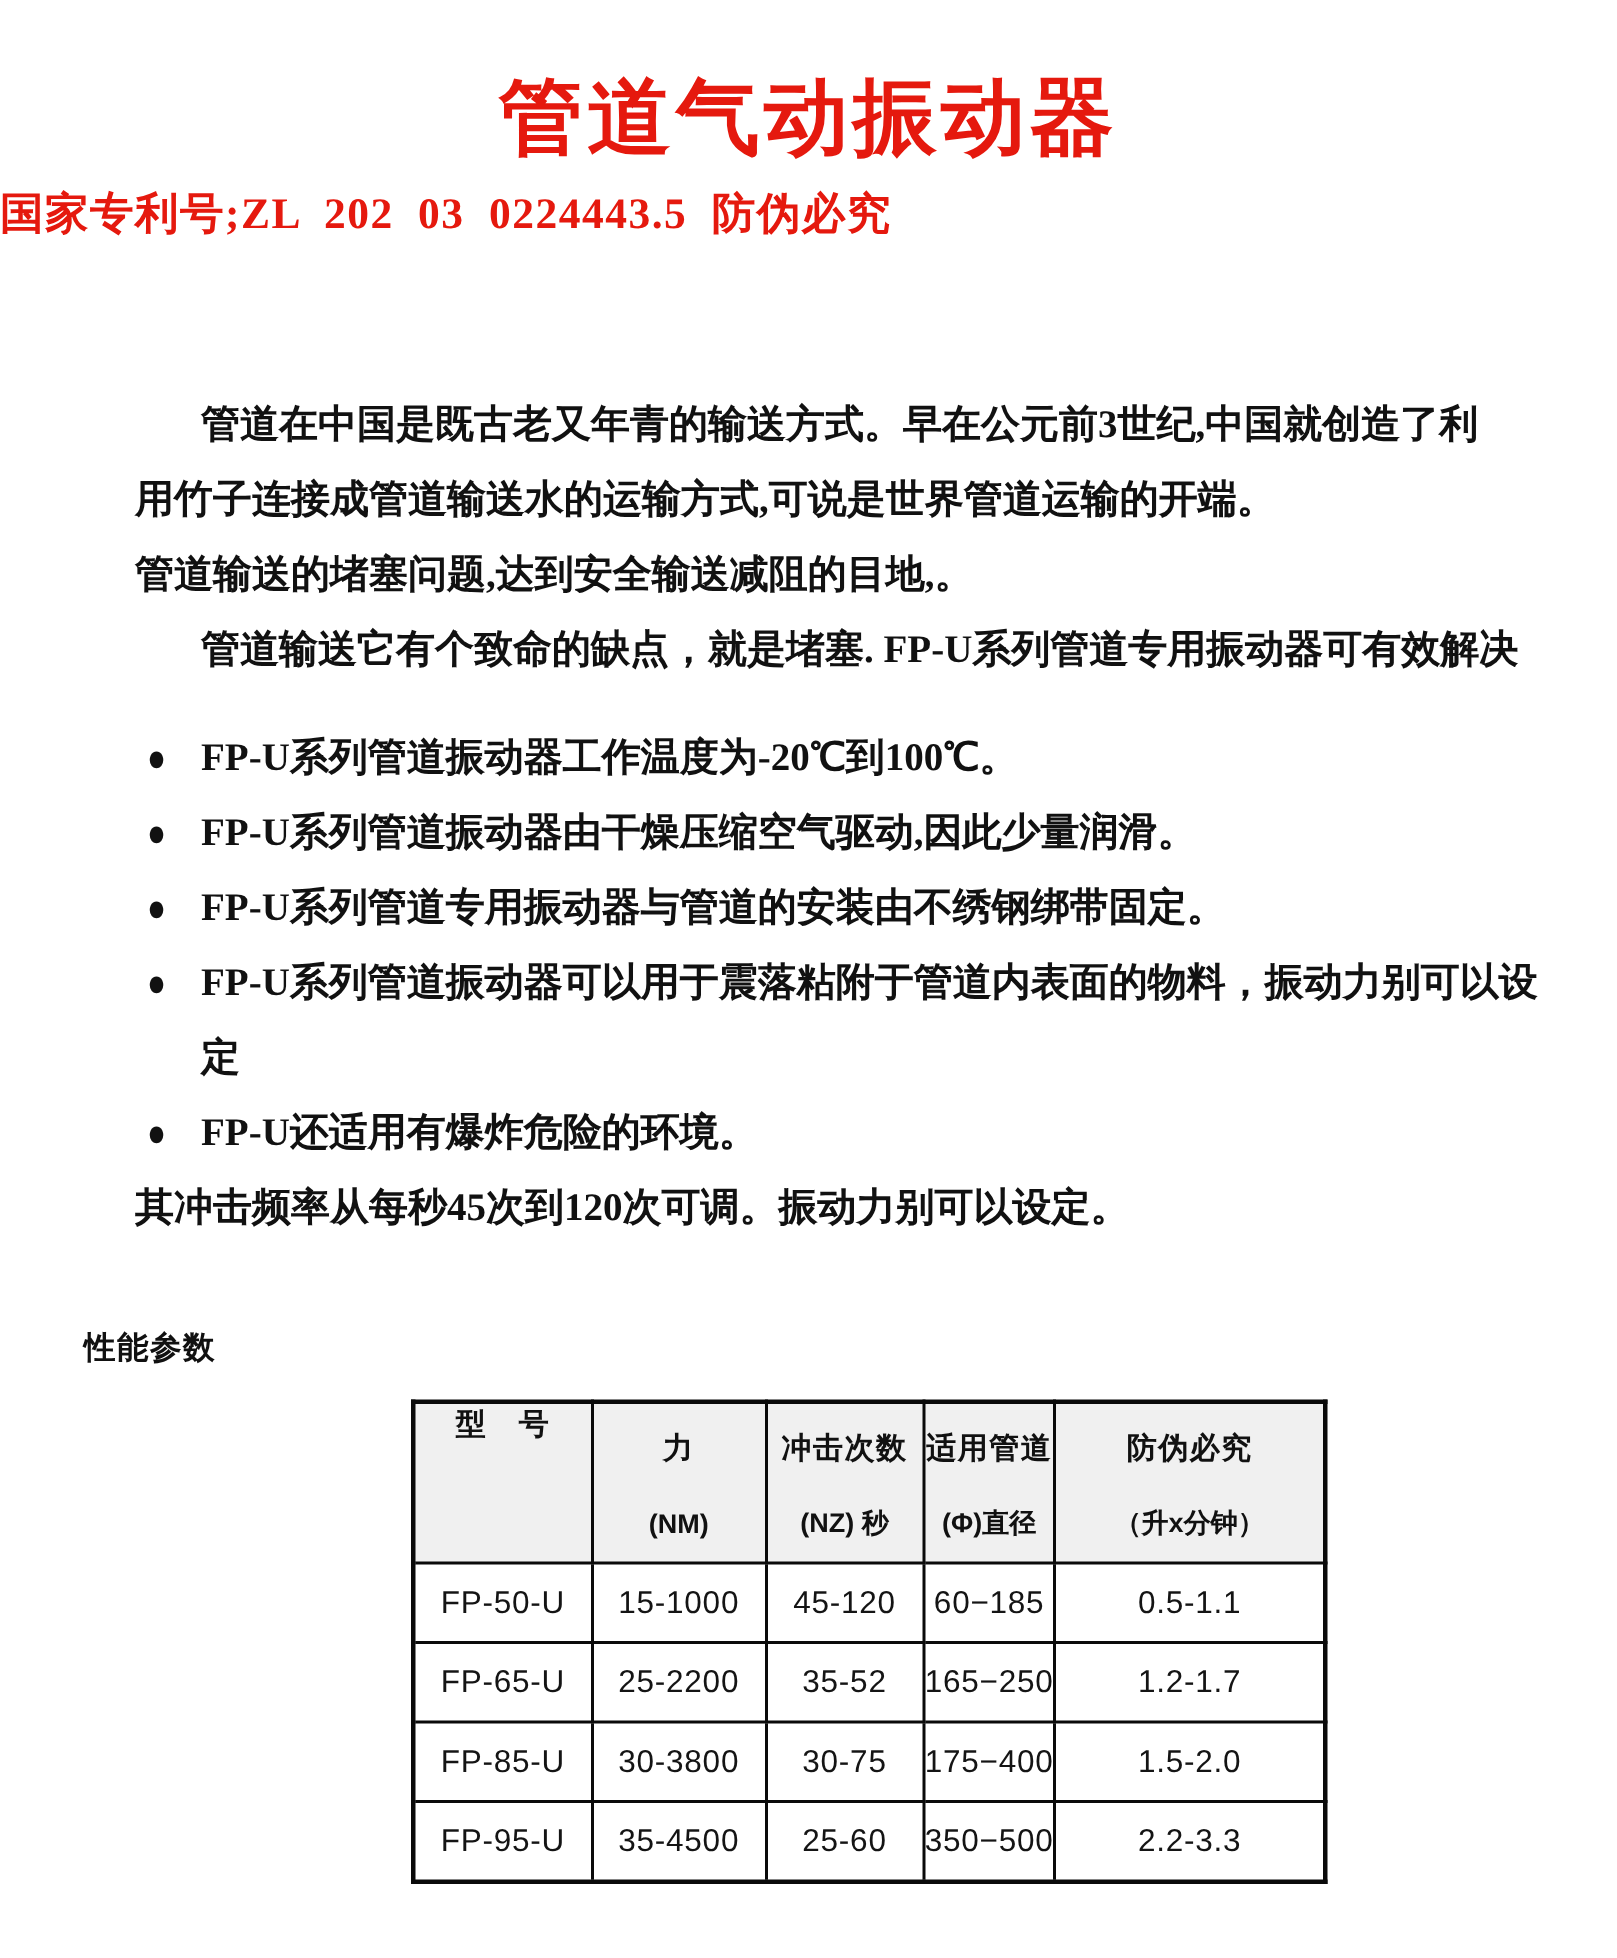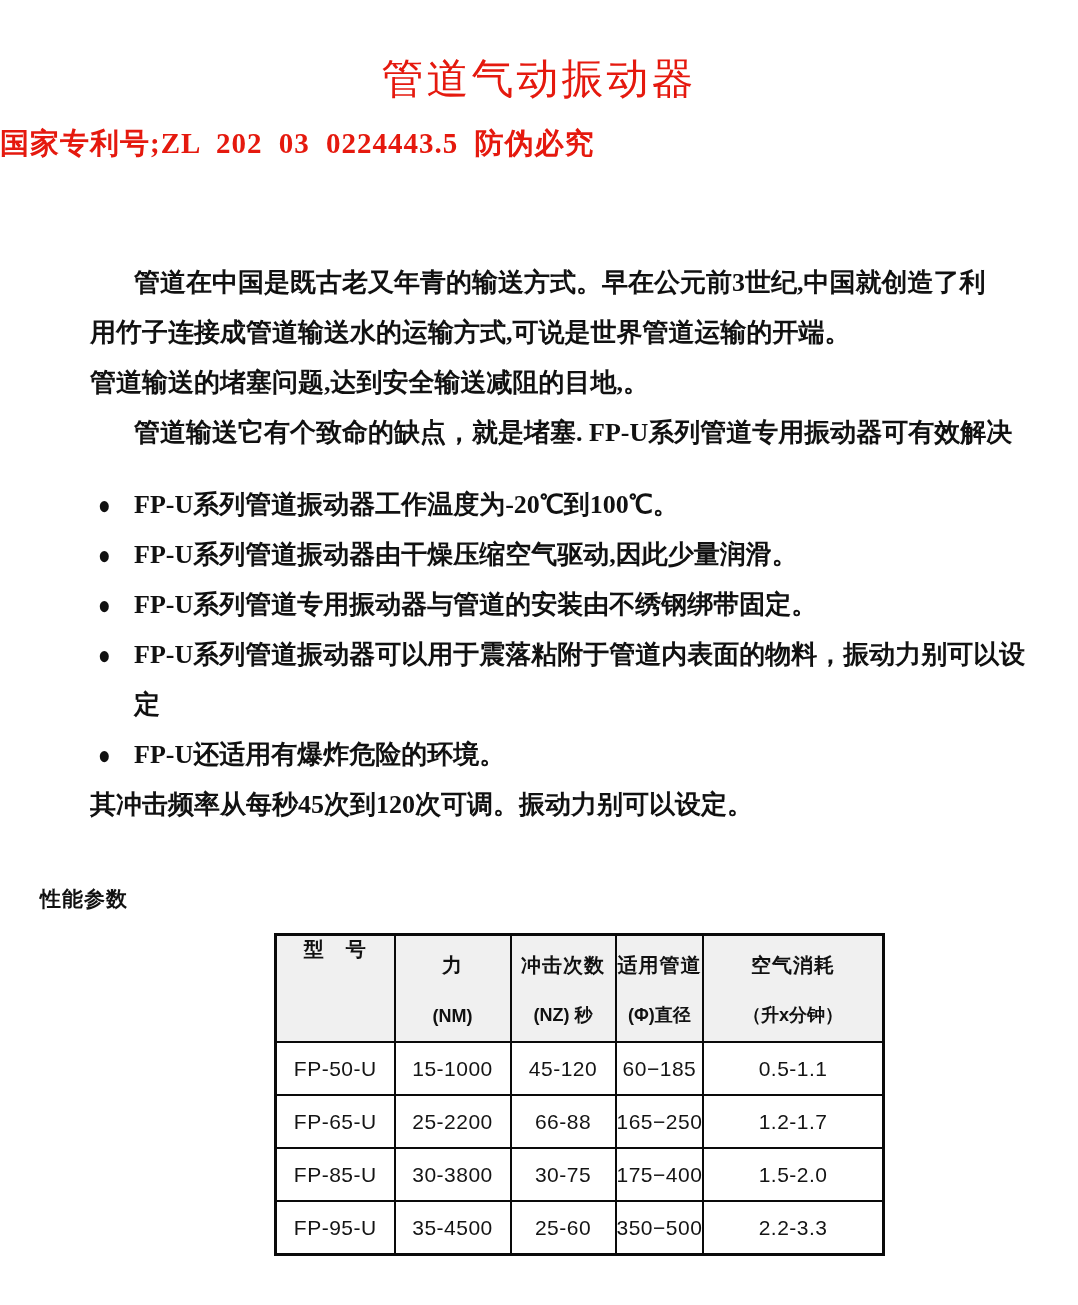--- a/index.html
+++ b/index.html
@@ -8,22 +8,22 @@
     background: #ffffff;
     font-family: "Liberation Serif", serif;
     color: #111;
     overflow: hidden;
   }
   .doc { width: 1078px; height: 1305px; position: relative; }
 
   .title {
     margin: 0; padding-top: 54px;
     text-align: center;
-    font-size: 42px; line-height: 50px;
-    font-weight: 400; letter-spacing: 3px;
+    font-size: 56px; line-height: 50px;
+    font-weight: 700; letter-spacing: 3px;
   }
   .subtitle {
     margin: 0; margin-top: 22px;
     text-align: left;
     font-size: 29px; line-height: 34px;
     font-weight: 700; word-spacing: 8px;
     letter-spacing: 1px;
   }
 
   .body-copy {
@@ -52,21 +52,21 @@
 
   .closing {
     margin: 0;
     padding-left: 90px; padding-right: 40px;
     font-size: 26px; line-height: 50px;
     font-weight: 700;
   }
 
   .perf-heading {
     margin: 56px 0 0 0;
-    padding-left: 40px;
+    padding-left: 56px;
     font-family: "Liberation Sans", sans-serif;
     font-size: 21px; line-height: 26px;
     font-weight: 700;
     letter-spacing: 1px;
   }
 
   .perf-table {
     margin-top: 21px; margin-left: 274px;
     border-collapse: collapse;
     table-layout: fixed;
@@ -179,38 +179,38 @@
           </div>
         </th>
         <th>
           <div class="th-inner">
             <div class="h-title">适用管道</div>
             <div class="h-unit">(Φ)直径</div>
           </div>
         </th>
         <th>
           <div class="th-inner">
-            <div class="h-title">空气消耗</div>
+            <div class="h-title">防伪必究</div>
             <div class="h-unit">（升x分钟）</div>
           </div>
         </th>
       </tr>
     </thead>
     <tbody>
       <tr>
         <td>FP-50-U</td>
         <td>15-1000</td>
         <td>45-120</td>
         <td>60−185</td>
         <td>0.5-1.1</td>
       </tr>
       <tr>
         <td>FP-65-U</td>
         <td>25-2200</td>
-        <td>66-88</td>
+        <td>35-52</td>
         <td>165−250</td>
         <td>1.2-1.7</td>
       </tr>
       <tr>
         <td>FP-85-U</td>
         <td>30-3800</td>
         <td>30-75</td>
         <td>175−400</td>
         <td>1.5-2.0</td>
       </tr>

